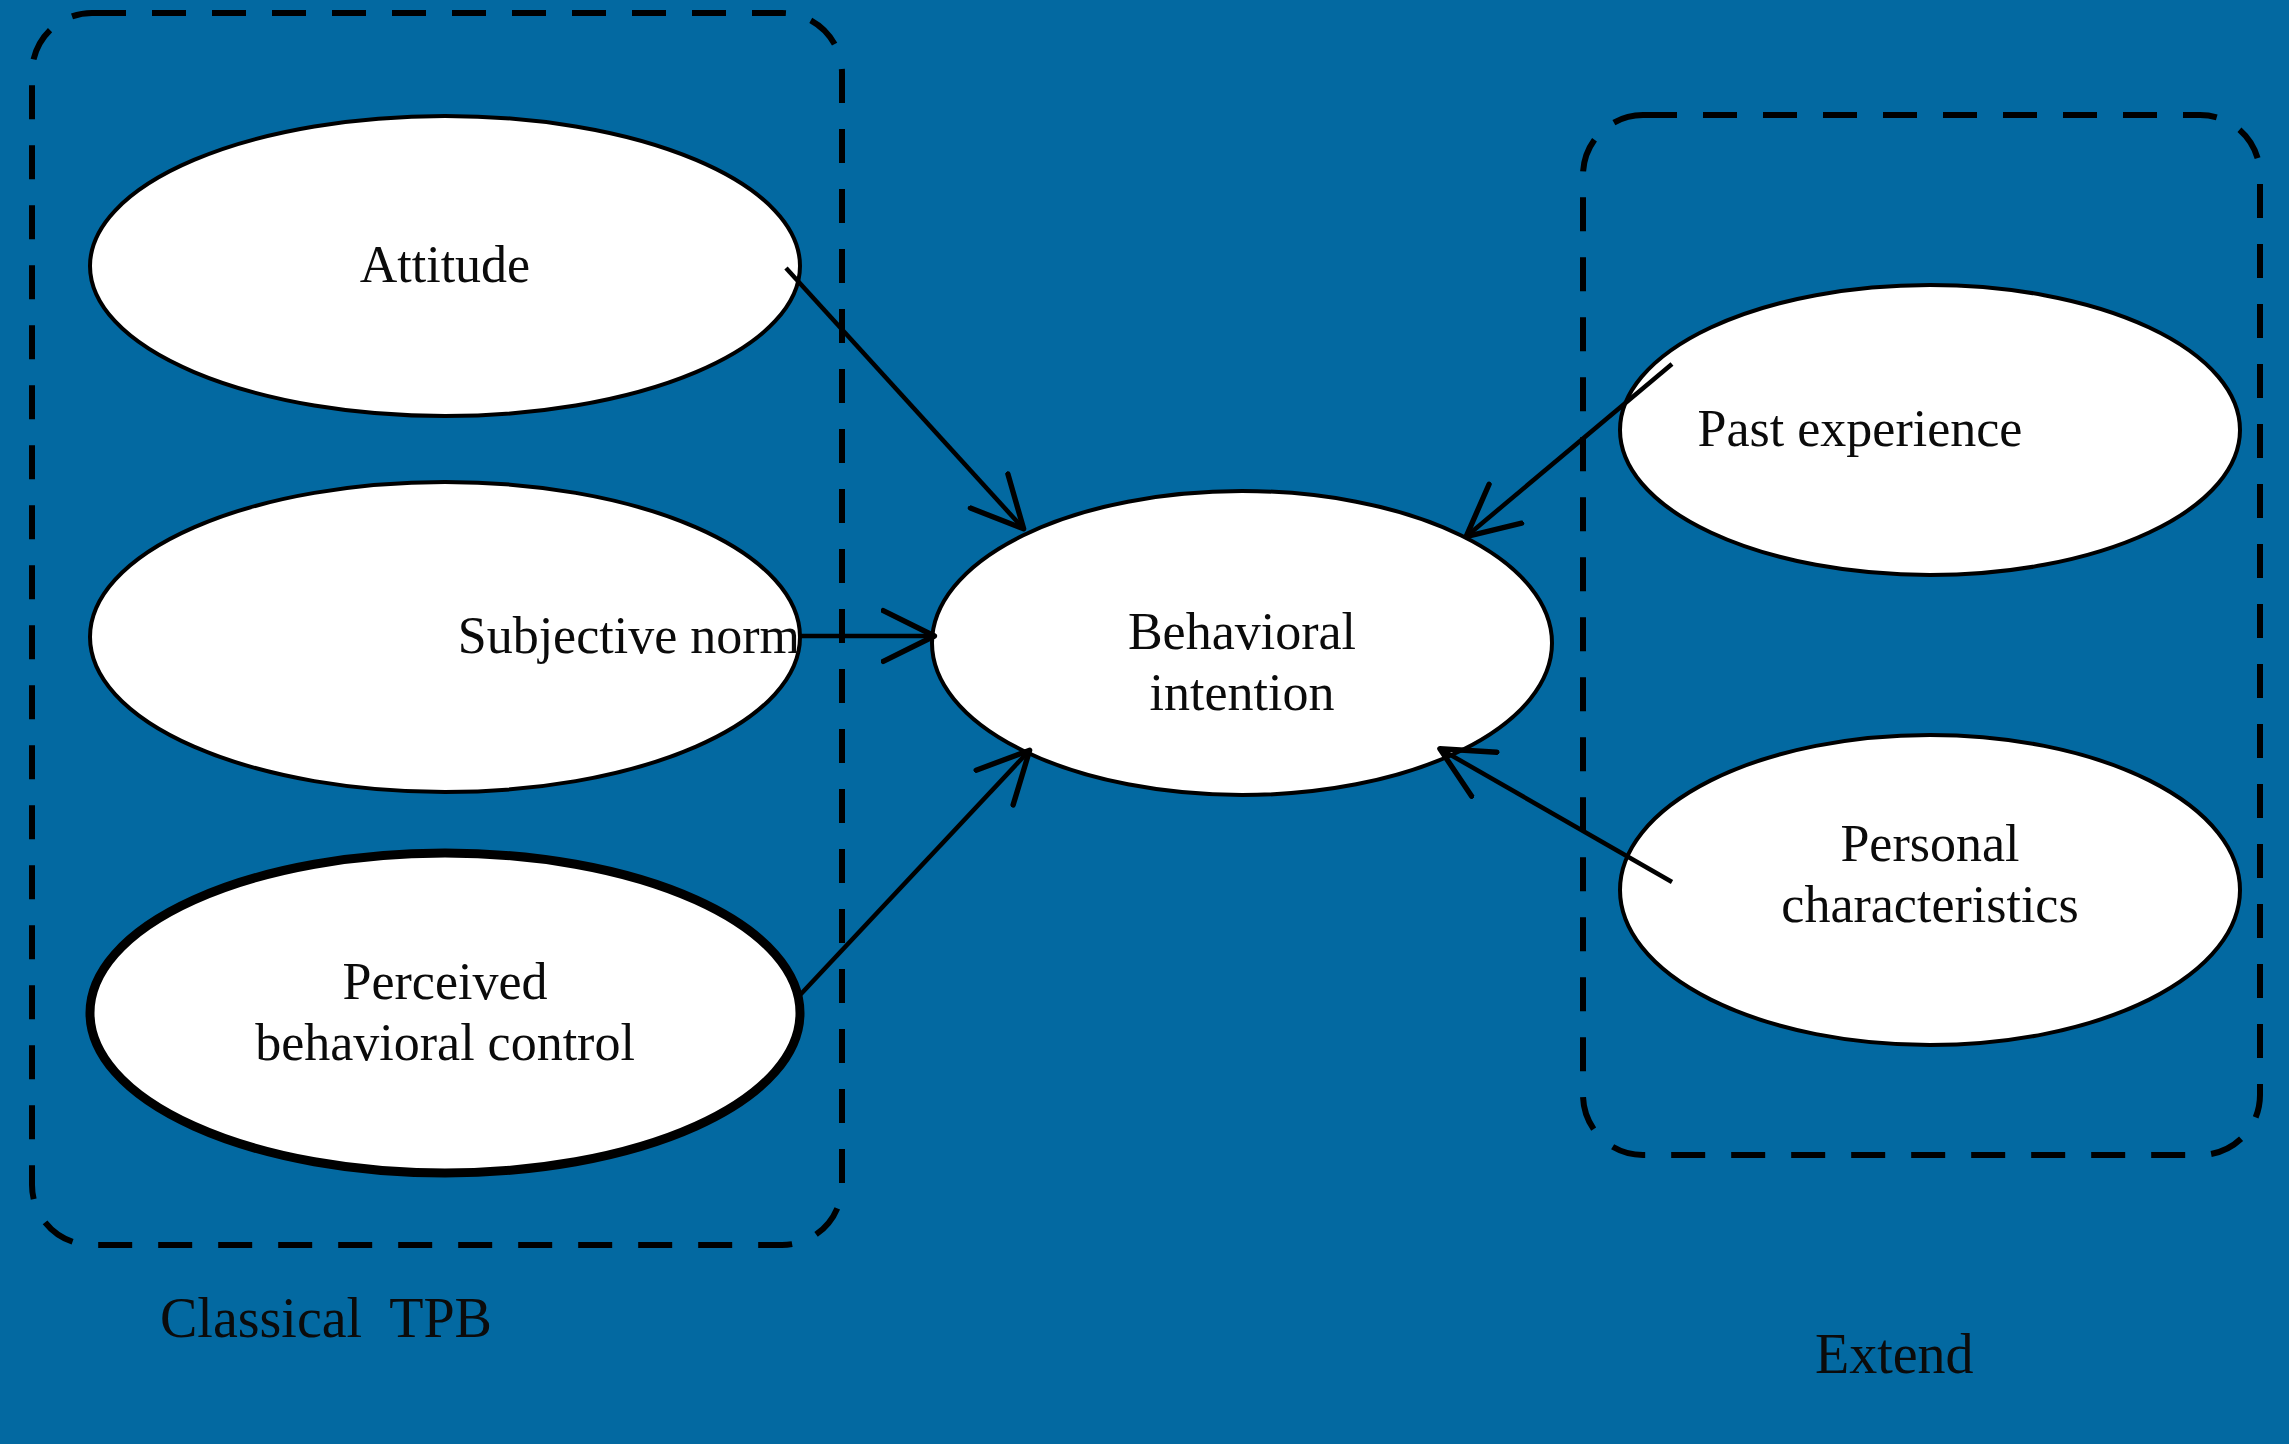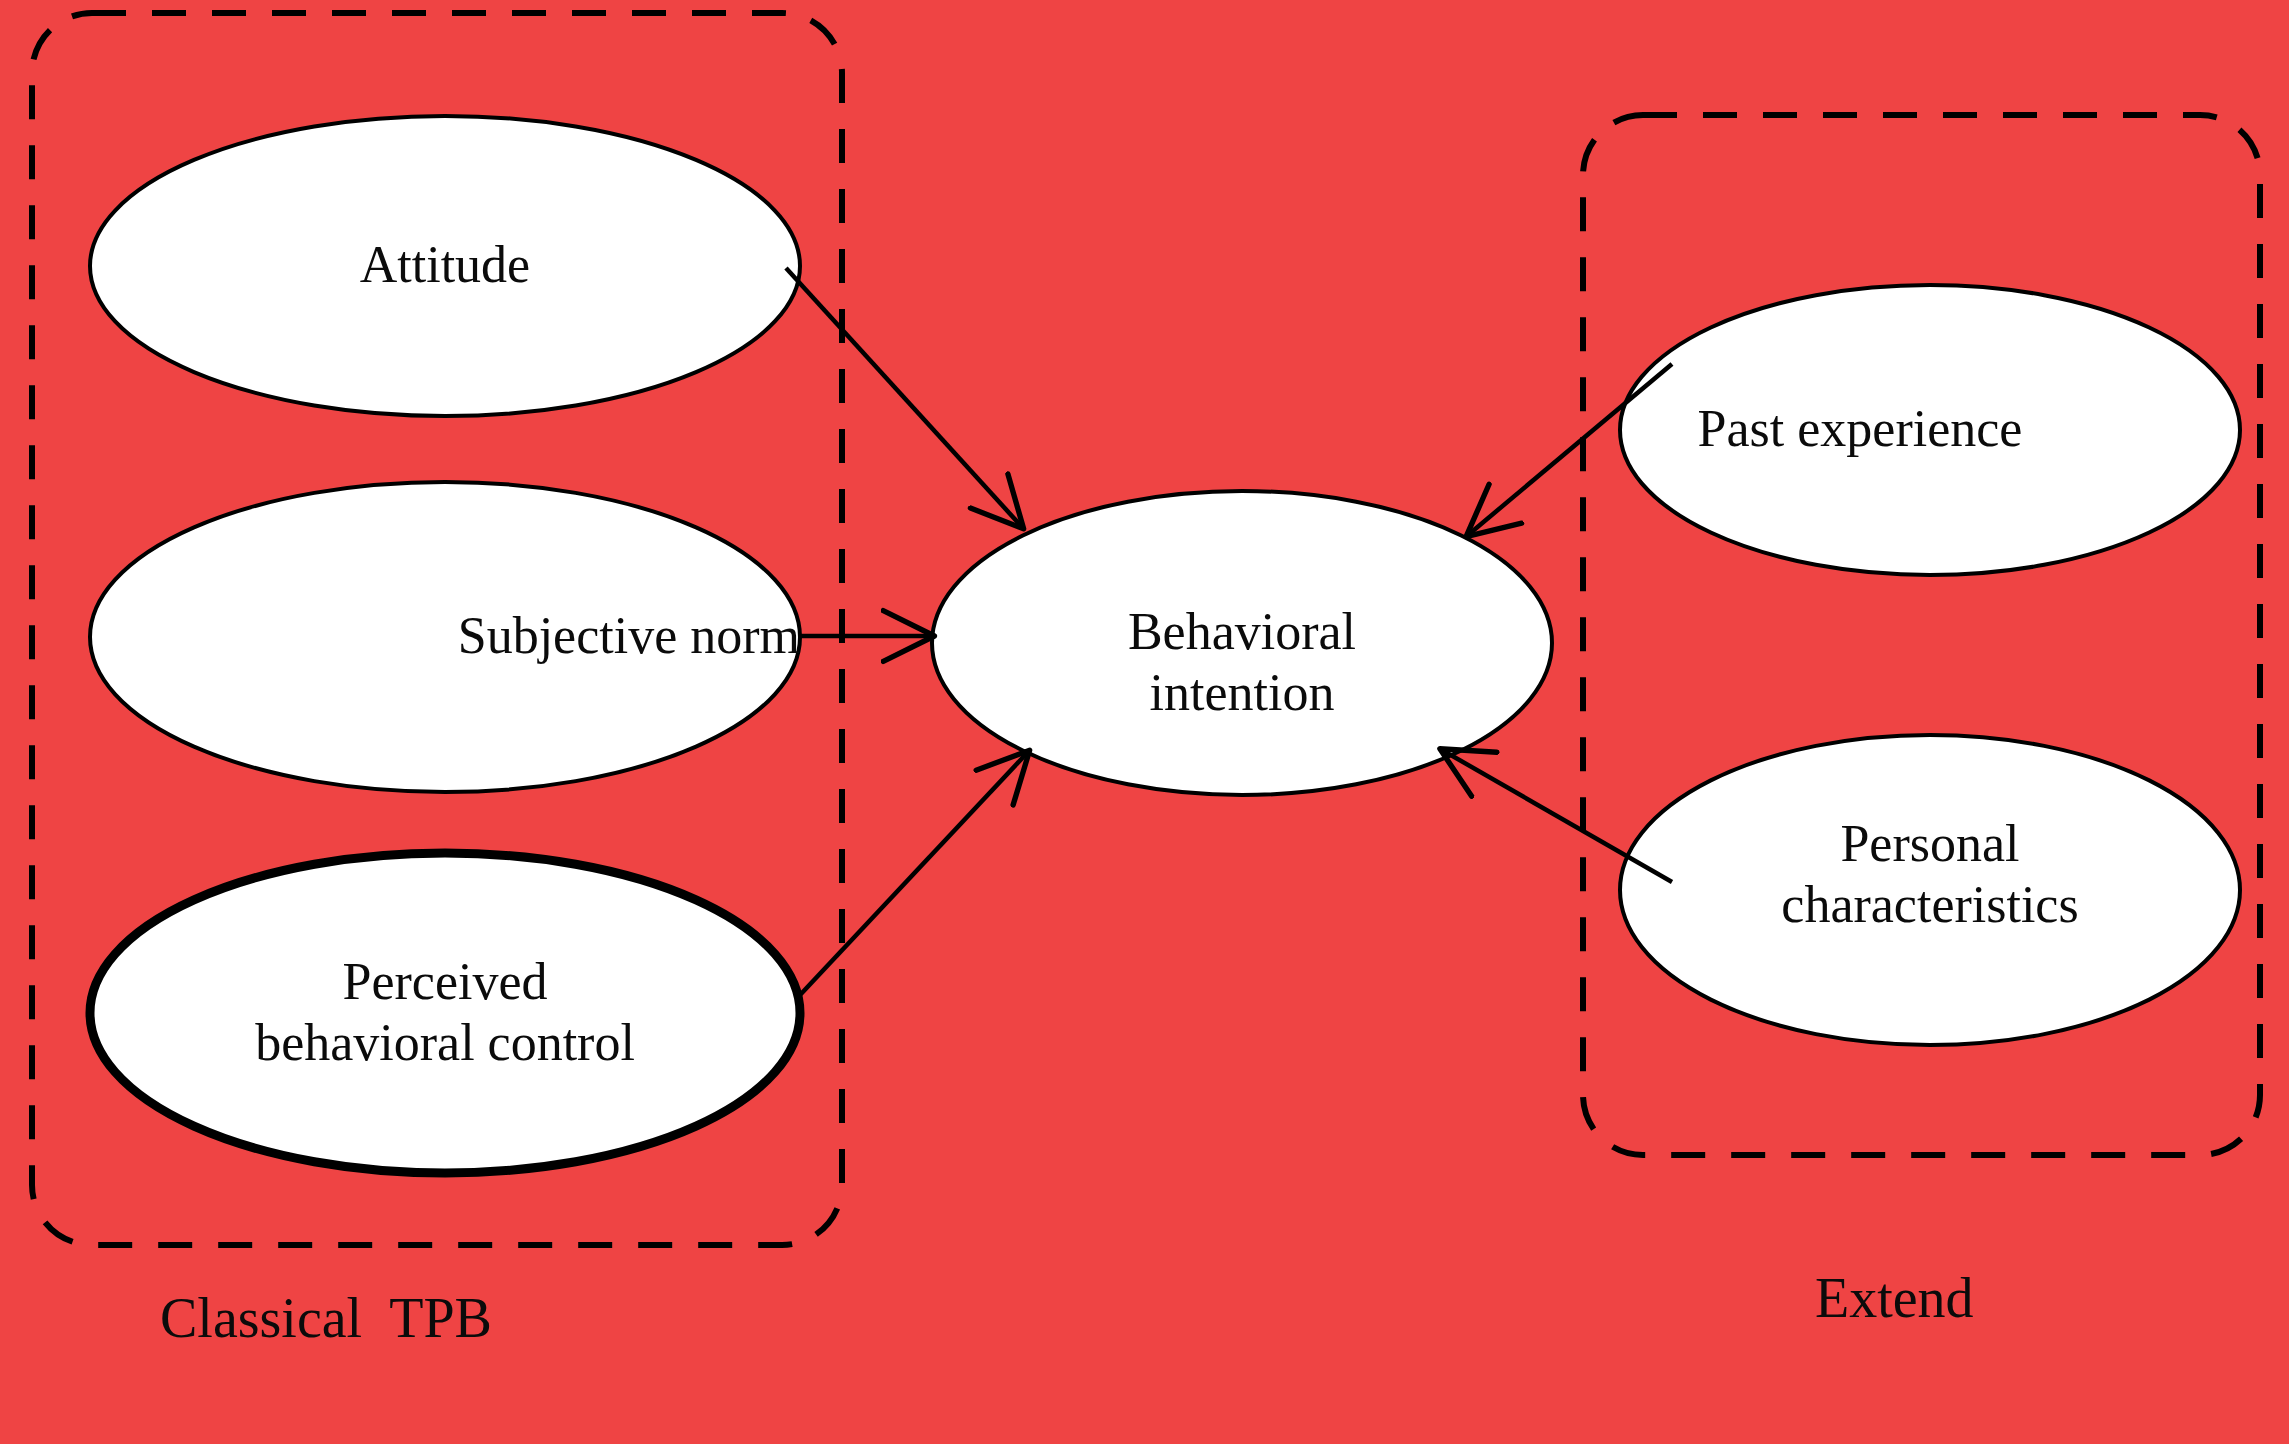--- a/index.html
+++ b/index.html
@@ -37,21 +37,21 @@
     color: #0b0b0b;
     font-family: "Liberation Serif", "DejaVu Serif", serif;
     font-size: 56px;
     line-height: 1.1;
     white-space: pre;
   }
 </style>
 </head>
 <body>
 
-<div id="canvas" style="background: #ef4444;">
+<div id="canvas" style="background: #0369a1;">
 
   <svg id="diagram-svg" viewBox="0 0 2289 1444" xmlns="http://www.w3.org/2000/svg">
     <defs>
       <marker id="arrowhead" viewBox="0 0 12 12" refX="10.5" refY="6" markerWidth="13" markerHeight="13" orient="auto-start-reverse" markerUnits="strokeWidth">
         <path d="M 0.5 0.8 L 11 6 L 0.5 11.2" fill="none" stroke="#000000" stroke-width="1.1" stroke-linecap="round" stroke-linejoin="round"></path>
       </marker>
     </defs>
 
     <g>
       <rect id="box-classical-tpb" x="32" y="13" width="810" height="1232" rx="60" ry="60" fill="none" stroke="#000000" stroke-width="6" stroke-dasharray="34 26"></rect>
@@ -84,15 +84,15 @@
   <div class="node-label" style="left:937px; top:581px; width:610px;margin-top:20px;">Behavioral
 intention</div>
 
   <div class="node-label" style="left:1555px; top:398px; width:610px;">Past experience</div>
 
   <div class="node-label" style="left:1620px; top:813px; width:620px;">Personal
 characteristics</div>
 
   <div class="group-caption" style="left:160px; top:1288px;">Classical  TPB</div>
 
-  <div class="group-caption" style="left:1815px; top:1268px;">Extend</div>
+  <div class="group-caption" style="left:1815px; top:1324px;">Extend</div>
 
 </div>
 
 </body></html>

